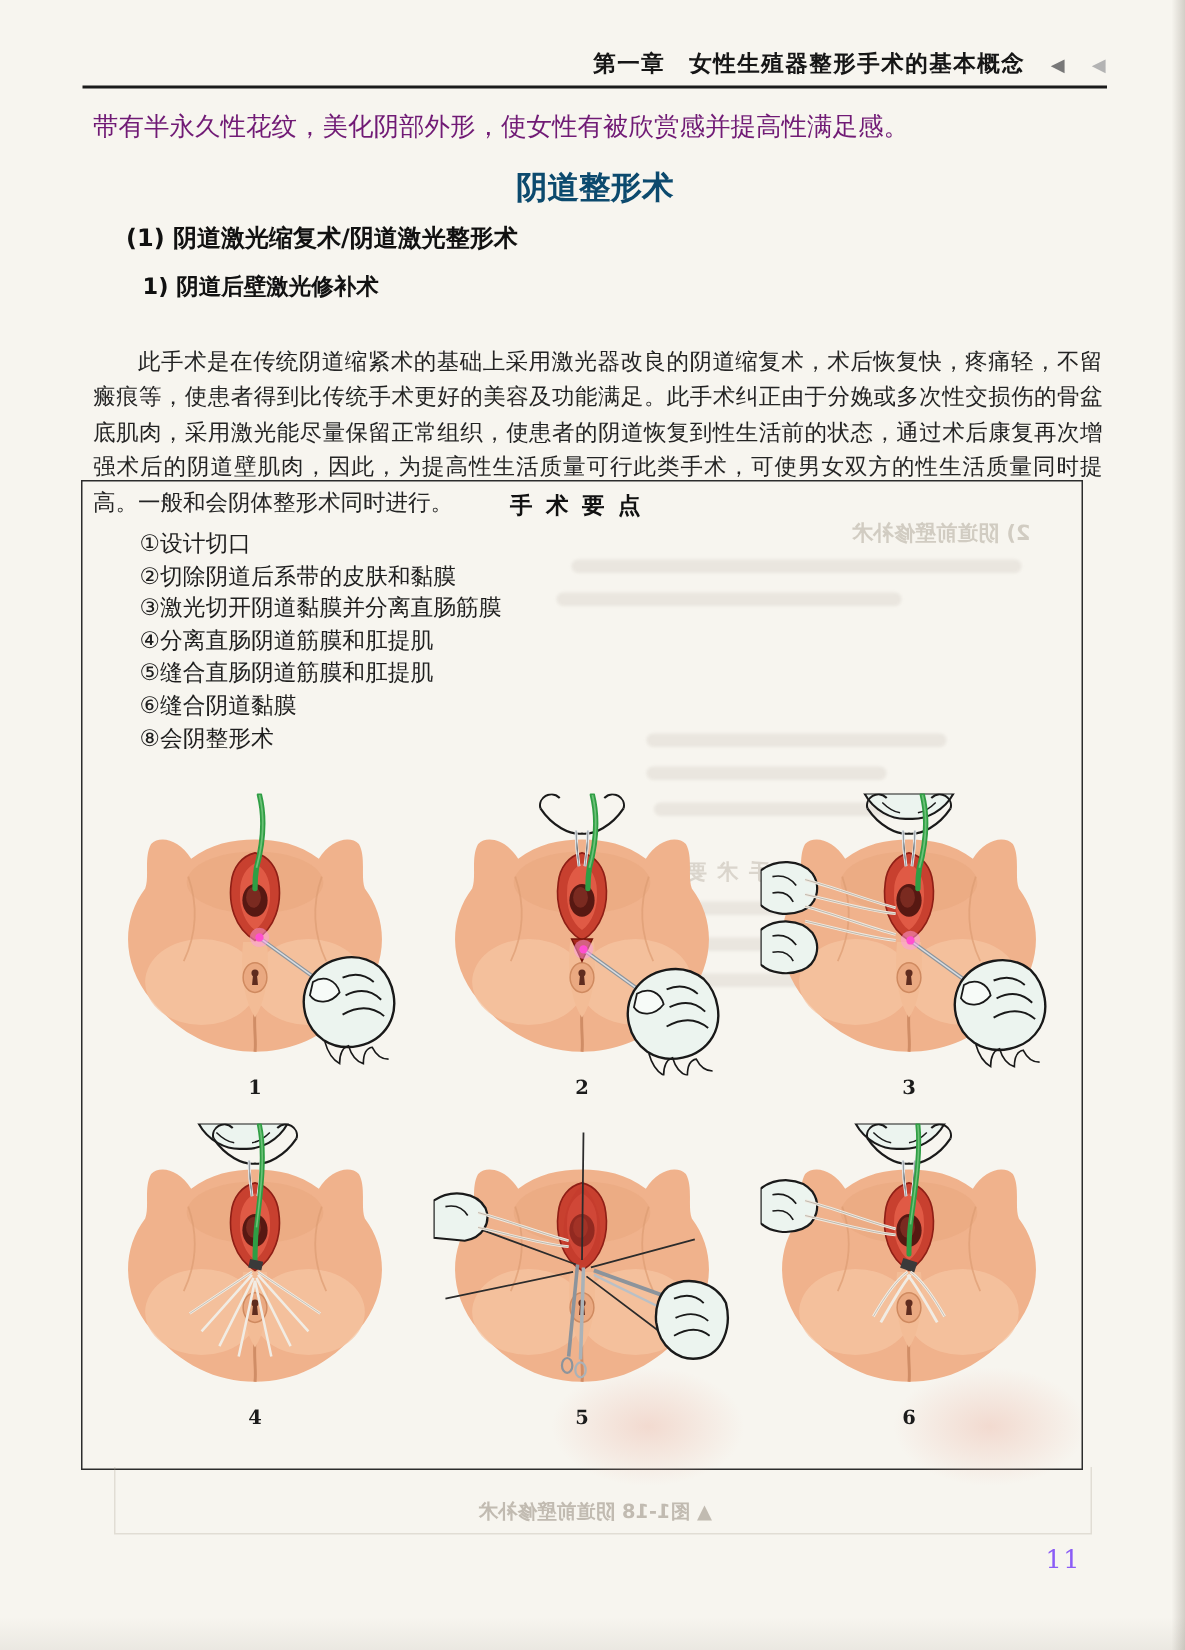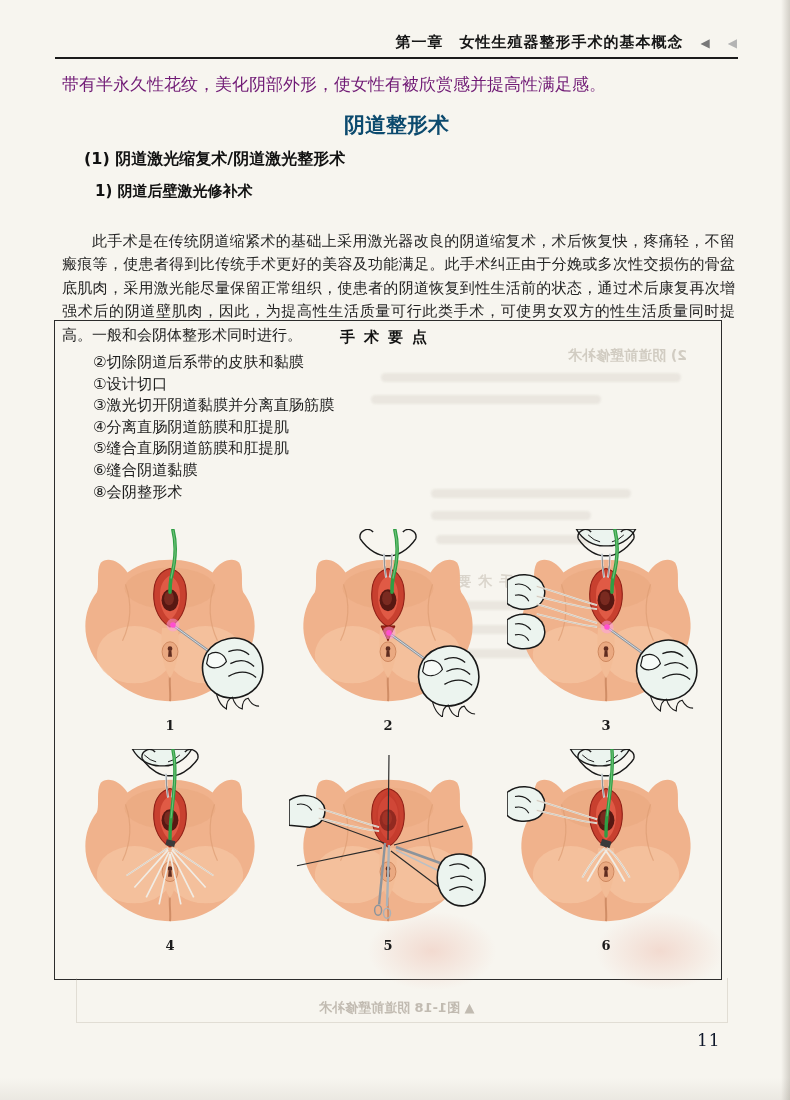--- a/index.html
+++ b/index.html
@@ -52,21 +52,21 @@
   .bleed{color:rgba(158,147,132,0.50);transform:scaleX(-1);white-space:nowrap;}
   .bleed-heading{position:absolute;top:26px;right:34px;font-size:14px;font-weight:bold;color:rgba(158,147,132,0.42);}
   .bleed-boxtitle{position:absolute;top:252px;right:208px;font-size:14px;font-weight:bold;letter-spacing:7px;color:rgba(160,150,135,0.33);}
   .smudge{position:absolute;height:9px;border-radius:5px;background:rgba(170,158,142,0.16);filter:blur(1px);}
   .bleed-caption{top:999px;left:55px;right:52px;text-align:center;font-size:13px;font-weight:bold;color:rgba(150,139,125,0.55);}
   .bleed-caption span{display:inline-block;transform:scaleX(-1);}
   .bleed-outline{top:978px;left:76px;right:62px;height:44px;border:1px solid rgba(168,158,144,0.28);border-top:none;}
   .bleed-blob{width:130px;height:80px;border-radius:50%;
     background:radial-gradient(ellipse at center,rgba(238,196,182,0.55),rgba(238,196,182,0) 70%);}
   
-  .page-number{top:1030px;left:697px;font-family:"DejaVu Serif",serif;font-size:17px;color:#0f172a;letter-spacing:1px;}
+  .page-number{top:1030px;left:697px;font-family:"DejaVu Serif",serif;font-size:17px;color:#8b5cf6;letter-spacing:1px;}
   .edge-right{top:0;right:0;width:9px;height:1100px;
     background:linear-gradient(to right,rgba(255,255,255,0),rgba(125,118,106,0.30));}
   .edge-bottom{left:0;right:0;bottom:0;height:22px;
     background:linear-gradient(to bottom,rgba(255,255,255,0),rgba(125,118,106,0.10));}
 </style>
 </head>
 <body>
 
 <svg width="0" height="0" style="position:absolute" aria-hidden="true">
   <defs>
@@ -132,22 +132,22 @@
 <div class="abs intro-line">带有半永久性花纹，美化阴部外形，使女性有被欣赏感并提高性满足感。</div>
 <div class="abs section-title">阴道整形术</div>
 <div class="abs subsection-title">(1) 阴道激光缩复术/阴道激光整形术</div>
 <div class="abs subsub-title">1) 阴道后壁激光修补术</div>
 <div class="abs para">此手术是在传统阴道缩紧术的基础上采用激光器改良的阴道缩复术，术后恢复快，疼痛轻，不留瘢痕等，使患者得到比传统手术更好的美容及功能满足。此手术纠正由于分娩或多次性交损伤的骨盆底肌肉，采用激光能尽量保留正常组织，使患者的阴道恢复到性生活前的状态，通过术后康复再次增强术后的阴道壁肌肉，因此，为提高性生活质量可行此类手术，可使男女双方的性生活质量同时提高。一般和会阴体整形术同时进行。</div>
 
 <div class="abs proc-box">
   <div class="proc-title">手术要点</div>
 
   <div class="steps">
+    <div>①设计切口</div>
     <div>②切除阴道后系带的皮肤和黏膜</div>
-    <div>①设计切口</div>
     <div>③激光切开阴道黏膜并分离直肠筋膜</div>
     <div>④分离直肠阴道筋膜和肛提肌</div>
     <div>⑤缝合直肠阴道筋膜和肛提肌</div>
     <div>⑥缝合阴道黏膜</div>
     <div>⑧会阴整形术</div>
   </div>
 
   <div class="bleed bleed-heading">2) 阴道前壁修补术</div>
   <div class="bleed bleed-boxtitle">手术要点</div>
   <div class="smudge" style="top:52px;right:40px;width:300px;"></div>

